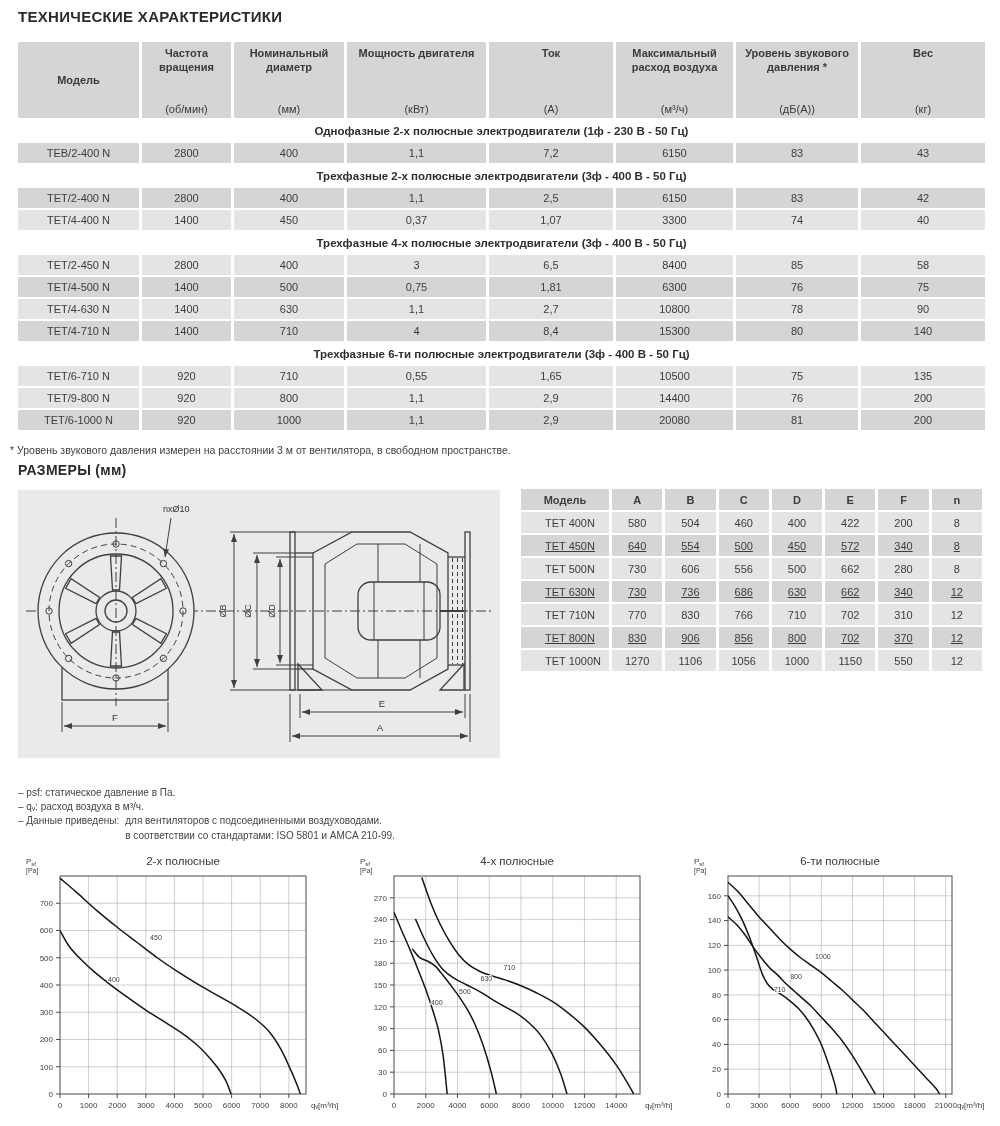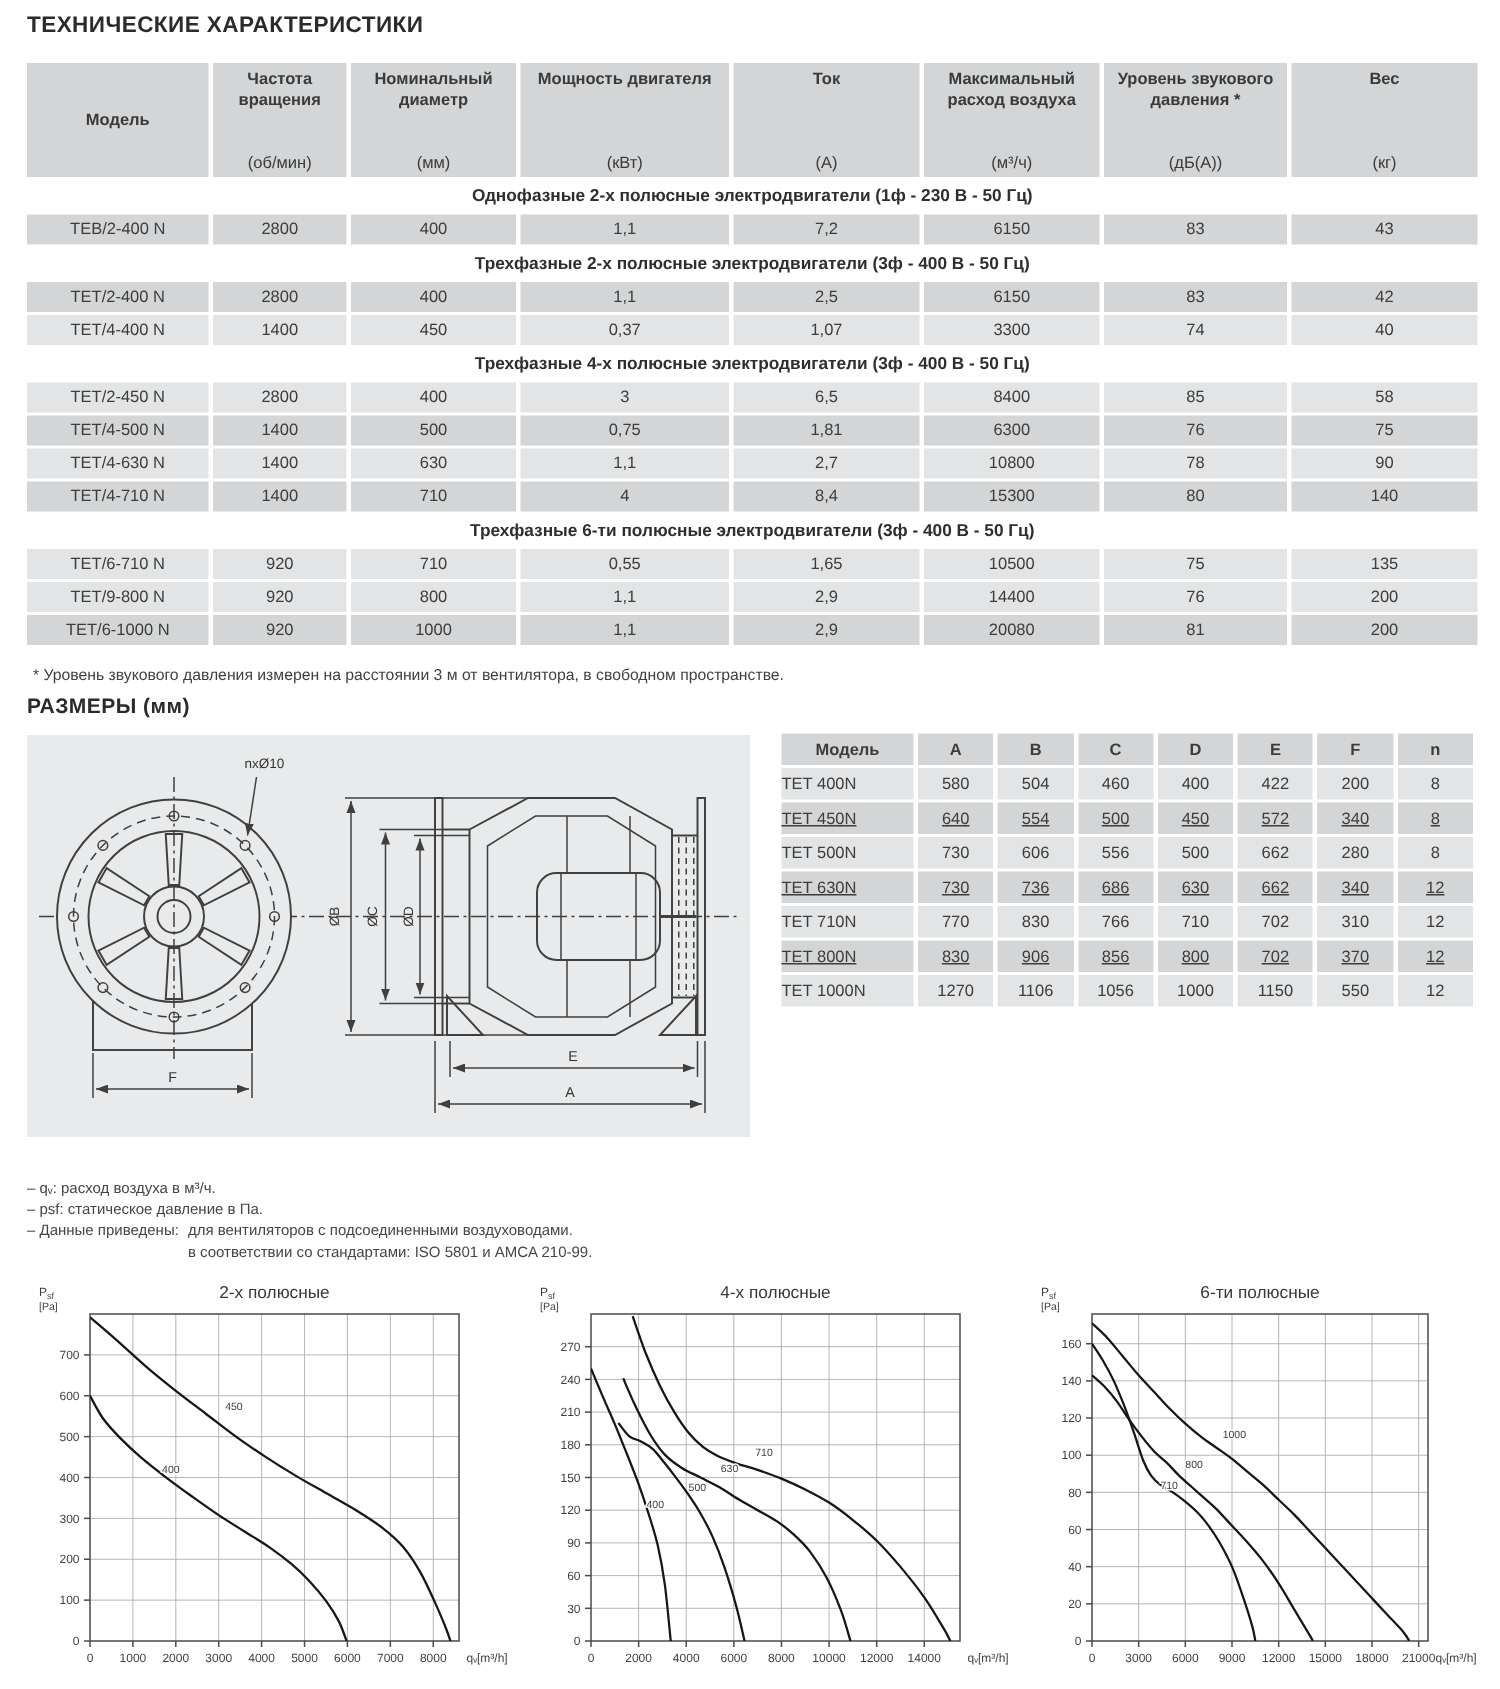--- a/index.html
+++ b/index.html
@@ -14,31 +14,31 @@
   table.spec th{background:#d4d5d6;font-weight:700;font-size:11px;color:#3a3a3a;vertical-align:top;padding:0;height:76px;}
   .hcell{display:flex;flex-direction:column;justify-content:space-between;height:68px;padding:5px 2px 3px 2px;}
   .hcell.center{justify-content:center;}
   .hname{line-height:1.25;}
   .hunit{font-weight:400;}
   table.spec td{font-size:11px;height:20px;text-align:center;padding:0 2px;}
   tr.sec td{background:#fff;font-weight:700;font-size:11.5px;color:#2e2e2e;height:21px;}
   tr.light td{background:#e3e4e5;}
   tr.dark td{background:#d4d5d6;}
   td.model{text-align:left;padding-left:8px;}
-  .fnote{position:absolute;left:22px;top:444px;font-size:10.5px;color:#3f3f3f;}
+  .fnote{position:absolute;left:10px;top:444px;font-size:10.5px;color:#3f3f3f;}
 
   
   #drawing{position:absolute;left:18px;top:490px;width:482px;height:268px;background:#e9eaeb;}
   #dim-wrap{position:absolute;left:518px;top:487px;width:467px;}
   table.dims{border-collapse:separate;border-spacing:3px 2px;width:100%;table-layout:fixed;}
   table.dims th{background:#d4d5d6;font-weight:700;font-size:11px;height:21px;padding:0;}
   table.dims td{font-size:11px;height:21px;text-align:center;padding:0;}
   table.dims tr.light td{background:#e3e4e5;}
   table.dims tr.dark td{background:#d4d5d6;text-decoration:underline;}
-  table.dims td.model{text-align:left;padding-left:0;}
+  table.dims td.model{text-align:left;padding-left:24px;}
 
   
   #notes{position:absolute;left:18px;top:786px;font-size:10px;color:#454545;line-height:1.42;}
   .note{display:flex;gap:6px;}
   .note .pfx{white-space:nowrap;}
 
   
   .chart{position:absolute;top:852px;}
   #chart0{left:20px;} #chart1{left:354px;} #chart2{left:688px;}
   svg text{font-family:"Liberation Sans","DejaVu Sans",sans-serif;}
@@ -437,24 +437,24 @@
             <td>1150</td>
             <td>550</td>
             <td>12</td>
           </tr>
         </tbody>
     </table>
   </div>
 
   <div id="notes">
       <div class="note">
-        <span class="pfx">– qᵥ: расход воздуха в м³/ч.</span>
+        <span class="pfx">– psf: статическое давление в Па.</span>
       </div>
       <div class="note">
-        <span class="pfx">– psf: статическое давление в Па.</span>
+        <span class="pfx">– qᵥ: расход воздуха в м³/ч.</span>
       </div>
       <div class="note">
         <span class="pfx">– Данные приведены:</span>
         <div class="sub">
           <div>для вентиляторов с подсоединенными воздуховодами.</div>
           <div>в соответствии со стандартами: ISO 5801 и AMCA 210-99.</div>
         </div>
       </div>
     </div>
 

